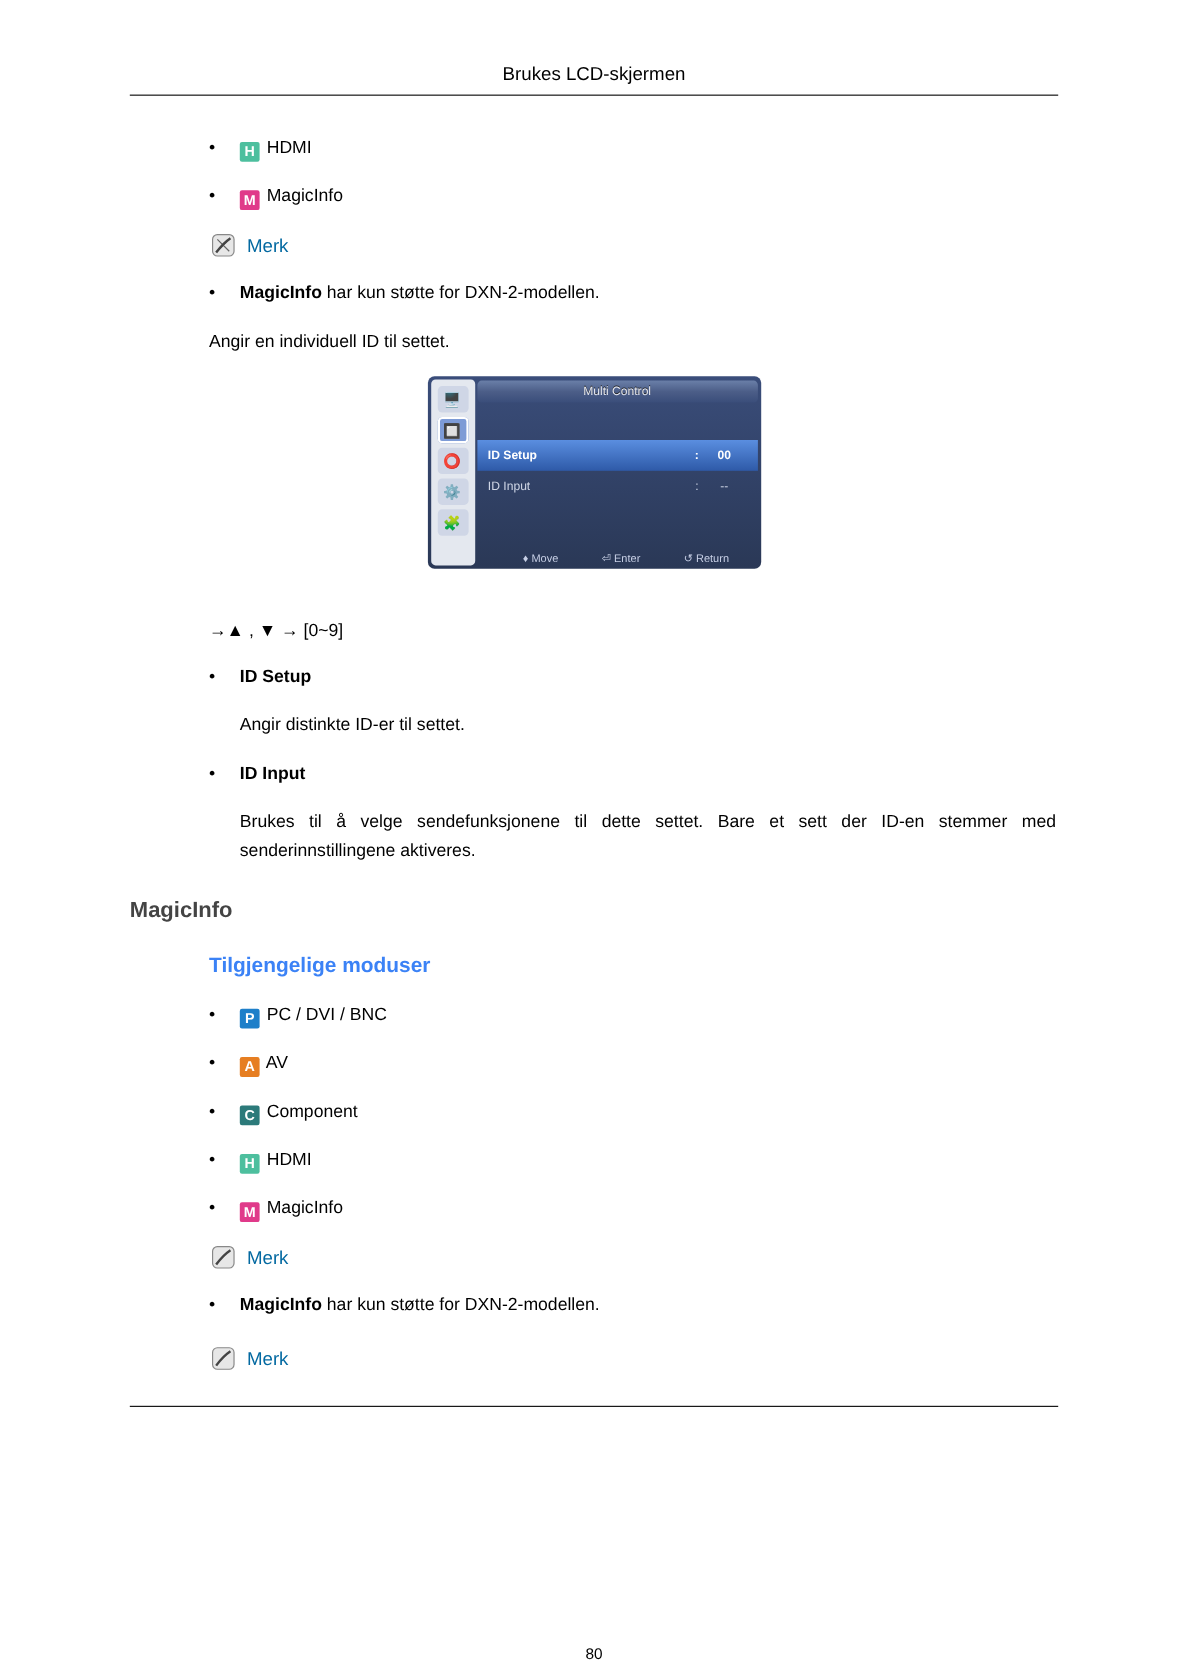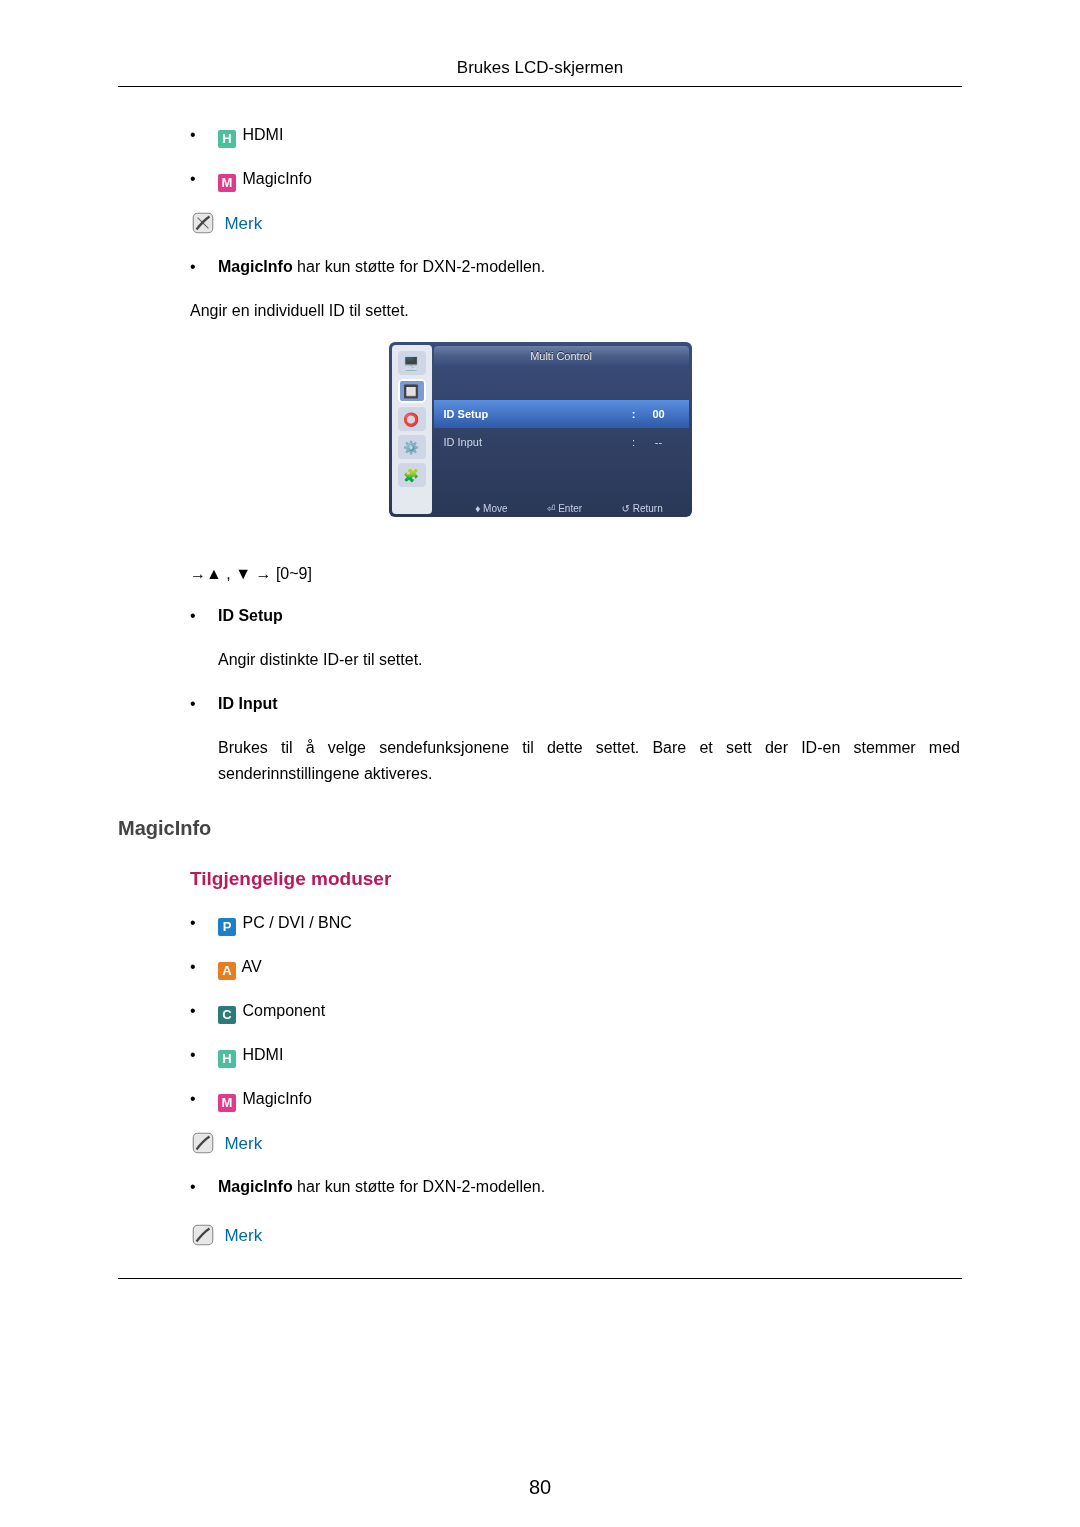--- a/index.html
+++ b/index.html
@@ -224,33 +224,33 @@
     margin-top: 10px;
     margin-bottom: 20px;
     line-height: 26px;
   }
   .sub-desc.justify {
     text-align: justify;
   }
   .sub-heading {
     font-size: 19px;
     font-weight: bold;
-    color: #be185d;
+    color: #3b82f6;
     margin-left: 70px;
     margin-top: 28px;
     margin-bottom: 20px;
   }
 
   .pagenum {
     position: absolute;
-    bottom: 28px;
+    bottom: 16px;
     left: 0;
     width: 100%;
     text-align: center;
-    font-size: 20px;
+    font-size: 14px;
   }
 </style>
 </head>
 <body>
 
 <div class="page">
   <div class="header-title">Brukes LCD-skjermen</div>
   <hr class="hr-top">
 
   <div class="content">

